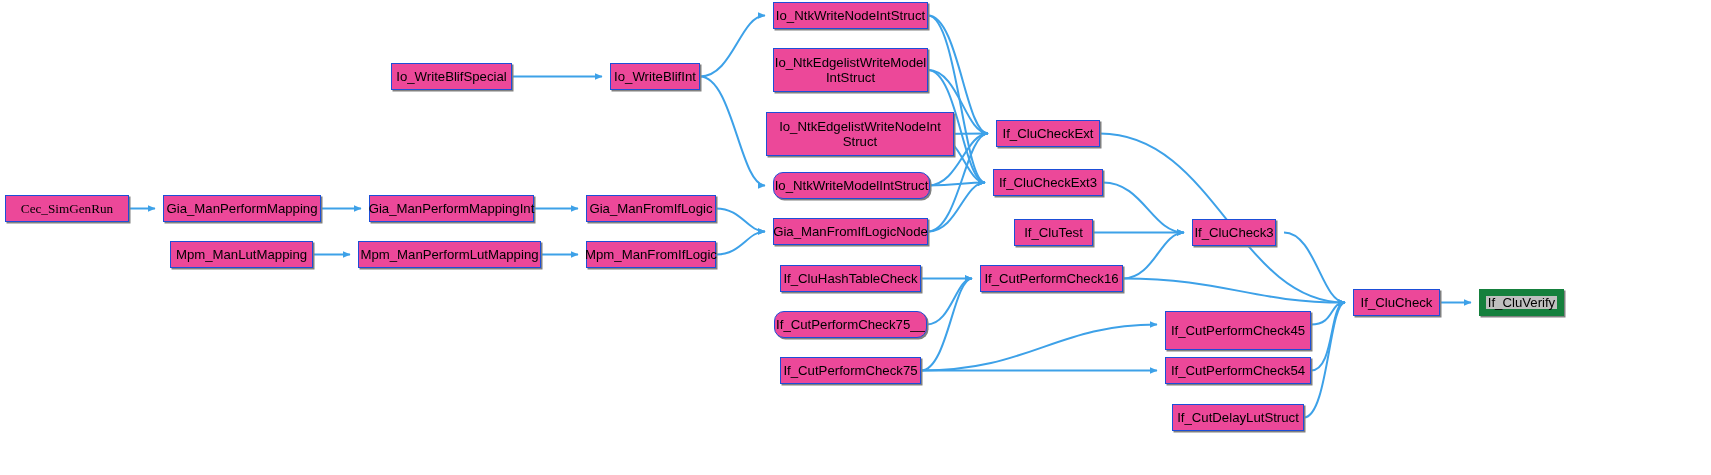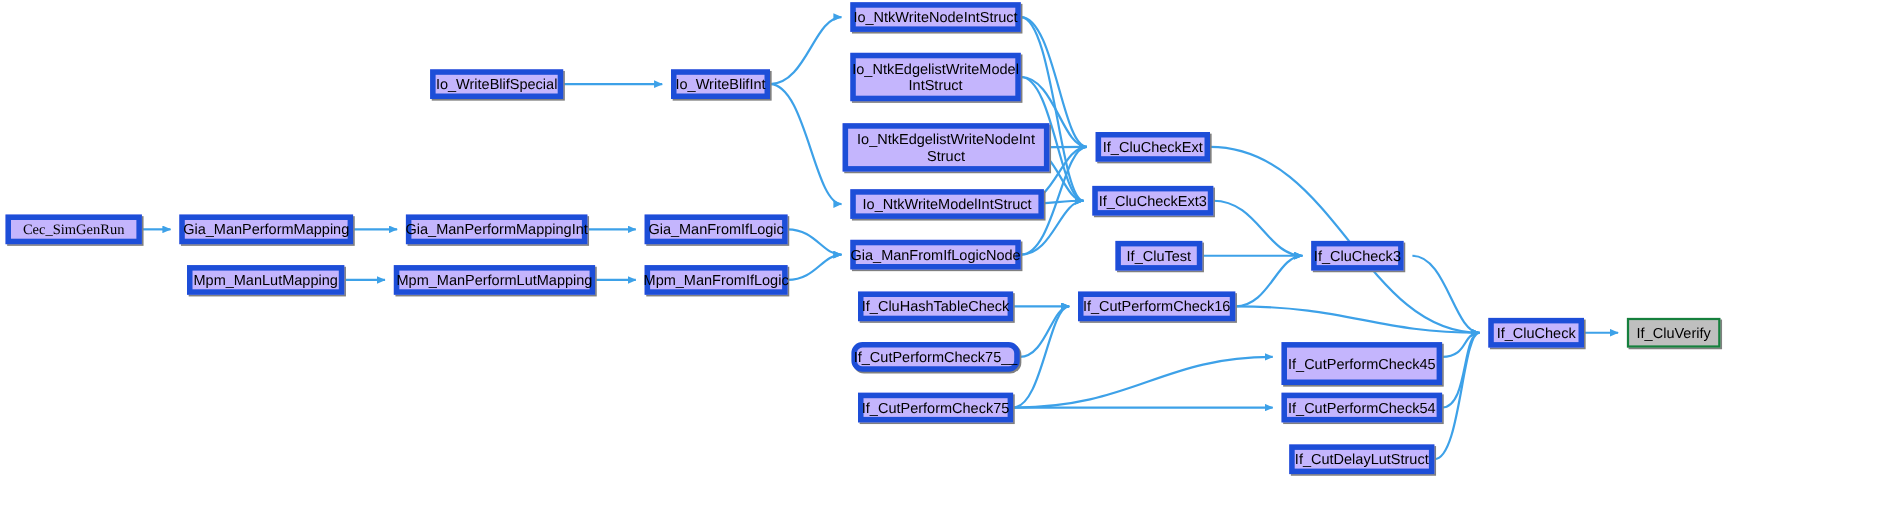--- a/index.html
+++ b/index.html
@@ -2,36 +2,36 @@
 <html><head>
 <meta charset="utf-8">
 <style>
   html,body{margin:0;padding:0;background:#ffffff;}
   body{font-family:"Liberation Sans", sans-serif;}
   #canvas{position:relative;width:1711px;height:475px;background:#ffffff;overflow:hidden;}
   svg#edges{position:absolute;left:0;top:0;width:1711px;height:475px;}
   .node{
     position:absolute;
     box-sizing:border-box;
-    background:#c4b5fd;
-    border:5px solid #1d4ed8;
+    background:#ec4899;
+    border:1px solid #1d4ed8;
     box-shadow:1.5px 1.5px 0 0 #808080;
     display:flex;align-items:center;justify-content:center;
     text-align:center;
     color:#000000;
     font-size:13.2px;
     line-height:15px;
     font-family:"Liberation Sans", sans-serif;
     white-space:pre-line;
     cursor:pointer;
     user-select:none;
   }
   .node.current{
     background:#bfbfbf;
-    border:2px solid #15803d;
+    border:7px solid #15803d;
   }
 </style>
 </head>
 <body>
 
 <div id="canvas">
   <svg id="edges" xmlns="http://www.w3.org/2000/svg">
       <defs>
         <marker id="ah" markerWidth="8" markerHeight="7" refX="7.4" refY="3.5" orient="auto" markerUnits="userSpaceOnUse">
           <path d="M0,0 L8,3.5 L0,7 z" fill="#3da1e8"></path>
@@ -81,21 +81,21 @@
       <div class="node" style="left: 170px; top: 241px; width: 143px; height: 27px;">Mpm_ManLutMapping</div>
       <div class="node" style="left: 358px; top: 241px; width: 183px; height: 27px;">Mpm_ManPerformLutMapping</div>
       <div class="node" style="left: 586px; top: 241px; width: 130px; height: 27px;">Mpm_ManFromIfLogic</div>
       <div class="node" style="left: 391px; top: 63px; width: 121px; height: 27px;">Io_WriteBlifSpecial</div>
       <div class="node" style="left: 610px; top: 63px; width: 90px; height: 27px;">Io_WriteBlifInt</div>
       <div class="node" style="left: 773px; top: 2px; width: 155px; height: 27px;">Io_NtkWriteNodeIntStruct</div>
       <div class="node" style="left: 773px; top: 48px; width: 155px; height: 44px;">Io_NtkEdgelistWriteModel
 IntStruct</div>
       <div class="node" style="left: 766px; top: 112px; width: 188px; height: 44px;">Io_NtkEdgelistWriteNodeInt
 Struct</div>
-      <div class="node" style="left: 773px; top: 172px; width: 176px; height: 27px;">Io_NtkWriteModelIntStruct</div>
+      <div class="node" style="left: 773px; top: 172px; width: 157px; height: 27px; border-radius: 10px;">Io_NtkWriteModelIntStruct</div>
       <div class="node" style="left: 773px; top: 218px; width: 155px; height: 27px;">Gia_ManFromIfLogicNode</div>
       <div class="node" style="left: 780px; top: 265px; width: 141px; height: 27px;">If_CluHashTableCheck</div>
       <div class="node" style="left: 774px; top: 311px; width: 153px; height: 27px; border-radius: 10px;">If_CutPerformCheck75__</div>
       <div class="node" style="left: 780px; top: 357px; width: 141px; height: 27px;">If_CutPerformCheck75</div>
       <div class="node" style="left: 996px; top: 120px; width: 104px; height: 27px;">If_CluCheckExt</div>
       <div class="node" style="left: 993px; top: 169px; width: 110px; height: 27px;">If_CluCheckExt3</div>
       <div class="node" style="left: 1014px; top: 219px; width: 79px; height: 27px;">If_CluTest</div>
       <div class="node" style="left: 980px; top: 265px; width: 143px; height: 27px;">If_CutPerformCheck16</div>
       <div class="node" style="left: 1192px; top: 219px; width: 84px; height: 27px;">If_CluCheck3</div>
       <div class="node" style="left: 1165px; top: 311px; width: 146px; height: 39px;">If_CutPerformCheck45</div>

